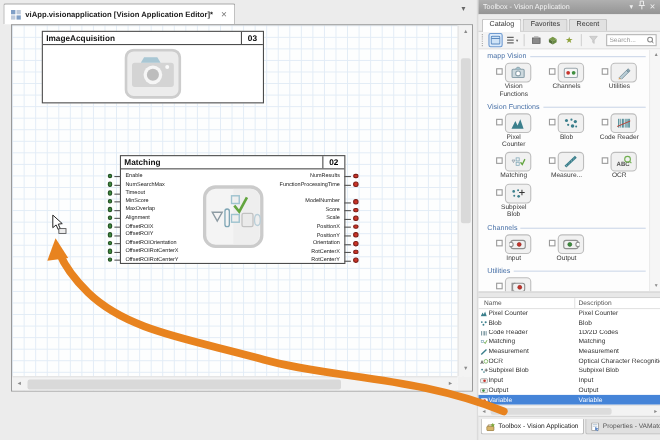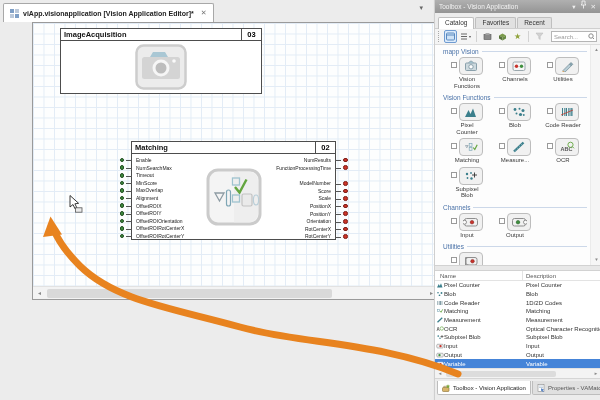--- a/index.html
+++ b/index.html
@@ -7,23 +7,23 @@
   #app{position:relative;width:600px;height:400px;background:#e9e9e9;overflow:hidden;}
 
   
   .editor{position:absolute;left:0;top:0;width:433px;height:400px;background:#ececec;}
   .tabbar{position:relative;height:22px;}
   .doc-tab{position:absolute;left:3px;top:3px;height:19px;background:#fff;border:1px solid #a8a8a8;border-bottom:none;border-radius:2px 2px 0 0;display:flex;align-items:center;gap:4px;padding:0 6px;}
   .doc-tab .ttitle{font-size:7px;font-weight:bold;color:#222;white-space:nowrap;}
   .doc-tab .tclose{font-size:7px;color:#777;margin-left:3px;cursor:default;}
   .tb-drop{position:absolute;right:10px;top:4px;font-size:7px;color:#666;}
 
-  .canvas{position:absolute;left:10px;top:22px;width:420px;height:278px;border:1px solid #9a9a9a;background-color:#fdfefe;
+  .canvas{position:absolute;left:10px;top:22px;width:420px;height:334px;border:1px solid #9a9a9a;background-color:#fdfefe;
     background-image:linear-gradient(to right,#e2ecf6 1px,transparent 1px),linear-gradient(to bottom,#e2ecf6 1px,transparent 1px);
-    background-size:10.5px 10.5px;margin-left:22px;}
+    background-size:10.5px 10.5px;}
   
   .vsb{position:absolute;top:0;right:0;width:13px;bottom:13px;background:#f3f3f3;border-left:1px solid #e2e2e2;}
   .hsb{position:absolute;left:0;right:13px;bottom:0;height:13px;background:#f3f3f3;border-top:1px solid #e2e2e2;}
   .sb-btn{position:absolute;width:13px;height:13px;color:#8a8a8a;font-size:5px;line-height:13px;text-align:center;}
   .vsb .up{top:0;} .vsb .dn{bottom:0;}
   .hsb .lf{left:0;} .hsb .rt{right:0;}
   .vsb .thumb{position:absolute;left:2px;width:9px;top:30px;height:150px;background:#d9d9d9;border-radius:2px;}
   .hsb .thumb{position:absolute;top:2px;height:9px;left:14px;width:285px;background:#d9d9d9;border-radius:2px;}
   .sb-corner{position:absolute;right:0;bottom:0;width:13px;height:13px;background:#f0f0f0;}
 

